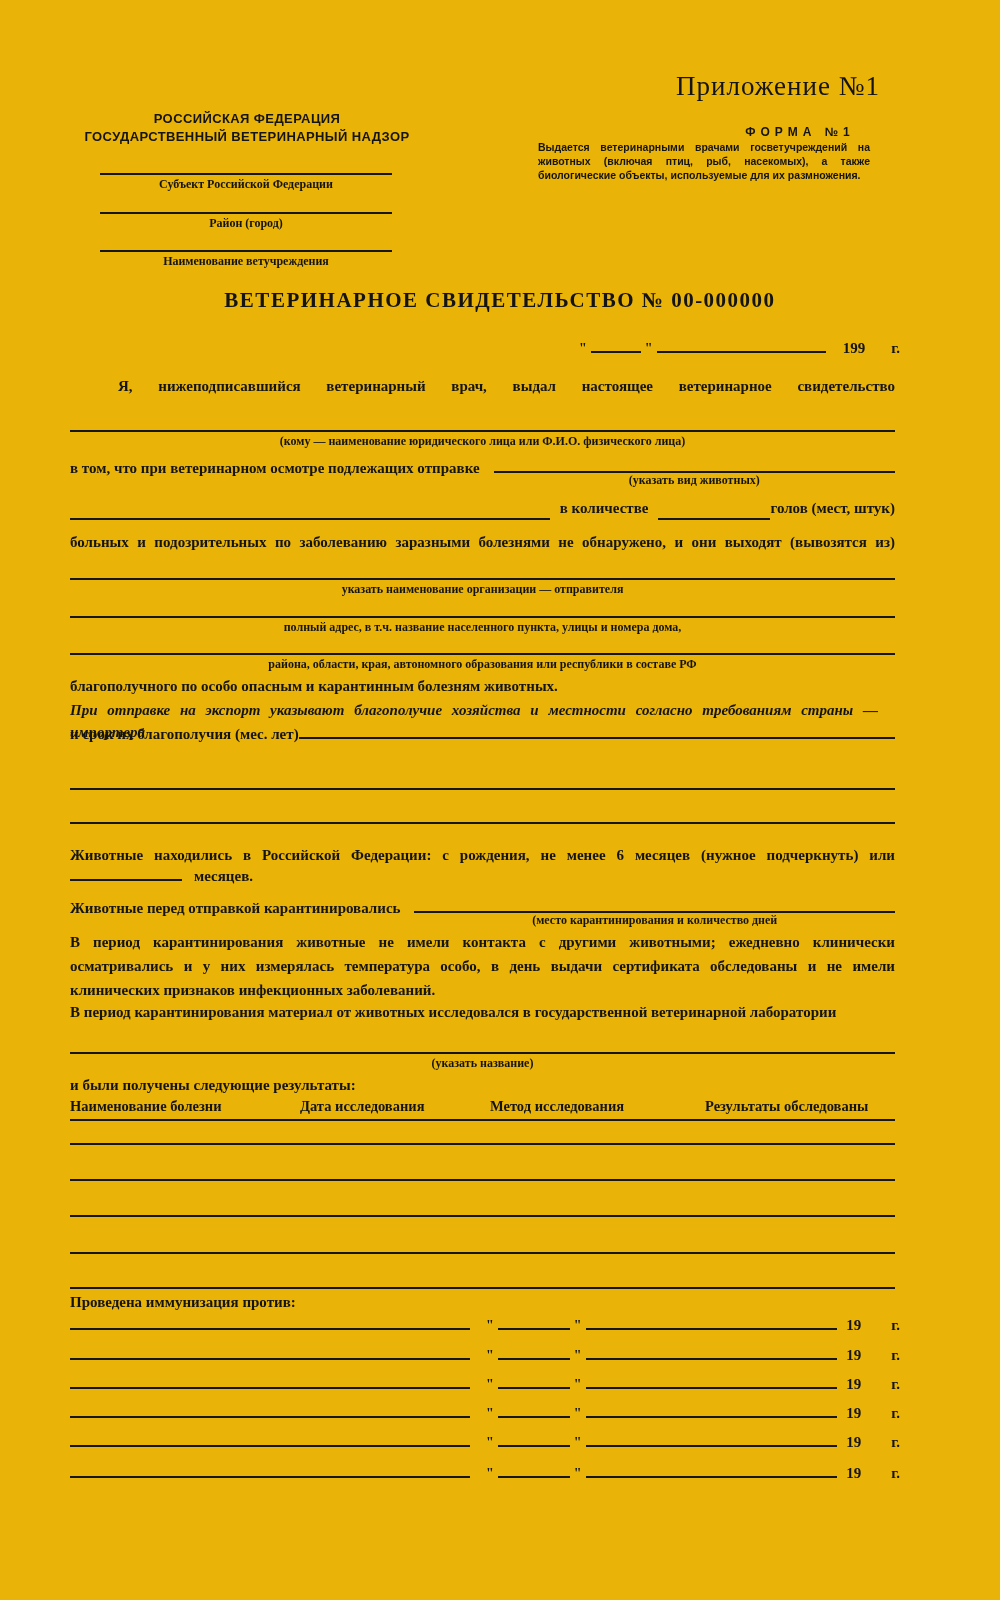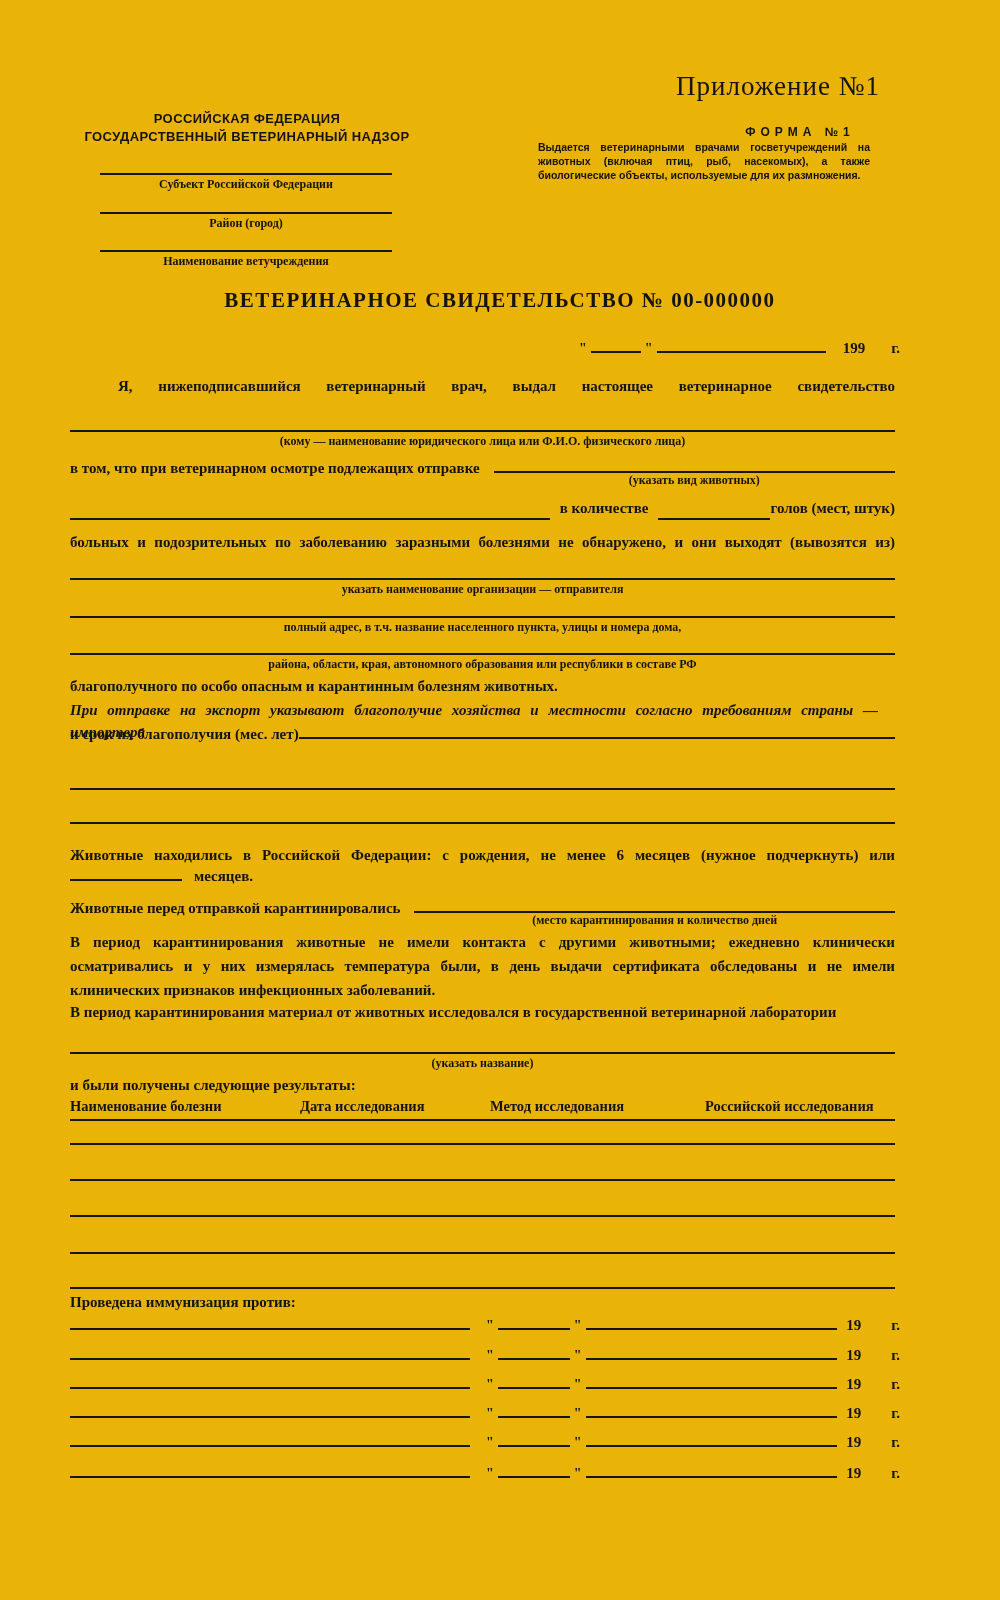--- a/index.html
+++ b/index.html
@@ -114,33 +114,33 @@
     <span style="flex:1;"></span>
   </div>
 
   <div class="flexrow t" style="top:898px;left:70px;right:105px;">
     <span class="nw" style="margin-right:14px;">Животные перед отправкой карантинировались</span>
     <span class="fill">
       <span class="cap">(место карантинирования и количество дней</span>
     </span>
   </div>
 
-  <div class="abs t just" style="top:930px;left:70px;right:105px;line-height:24px;">В период карантинирования животные не имели контакта с другими животными; ежедневно клинически осматривались и у них измерялась температура были, в день выдачи сертификата обследованы и не имели клинических признаков инфекционных заболеваний.</div>
+  <div class="abs t just" style="top:930px;left:70px;right:105px;line-height:24px;">В период карантинирования животные не имели контакта с другими животными; ежедневно клинически осматривались и у них измерялась температура особо, в день выдачи сертификата обследованы и не имели клинических признаков инфекционных заболеваний.</div>
   <div class="abs t" style="top:1002px;left:70px;right:105px;">В период карантинирования материал от животных исследовался в государственной ветеринарной лаборатории</div>
 
   <div class="ulc" style="top:1052px;left:70px;right:105px;">
     <span class="cap">(указать название)</span>
   </div>
 
   <div class="abs t" style="top:1075px;left:70px;right:105px;">и были получены следующие результаты:</div>
 
   <div class="abs thead" style="top:1098px;left:70px;">Наименование болезни</div>
   <div class="abs thead" style="top:1098px;left:300px;">Дата исследования</div>
   <div class="abs thead" style="top:1098px;left:490px;">Метод исследования</div>
-  <div class="abs thead" style="top:1098px;left:705px;">Российской исследования</div>
+  <div class="abs thead" style="top:1098px;left:705px;">Результаты обследованы</div>
   <div class="lnfull" style="top:1119px;left:70px;right:105px;"></div>
 
   <div class="lnfull" style="top:1143px;left:70px;right:105px;"></div>
   <div class="lnfull" style="top:1179px;left:70px;right:105px;"></div>
   <div class="lnfull" style="top:1215px;left:70px;right:105px;"></div>
   <div class="lnfull" style="top:1252px;left:70px;right:105px;"></div>
   <div class="lnfull" style="top:1287px;left:70px;right:105px;"></div>
 
   <div class="abs t" style="top:1292px;left:70px;">Проведена иммунизация против:</div>
 

